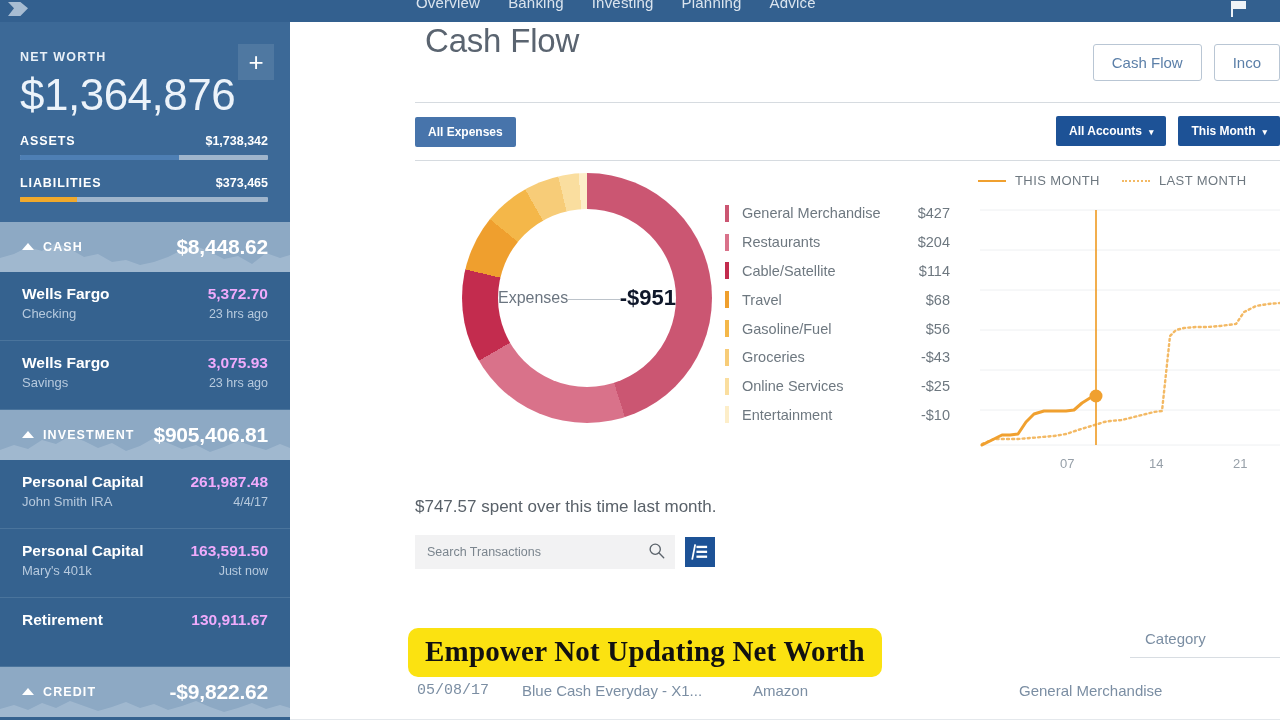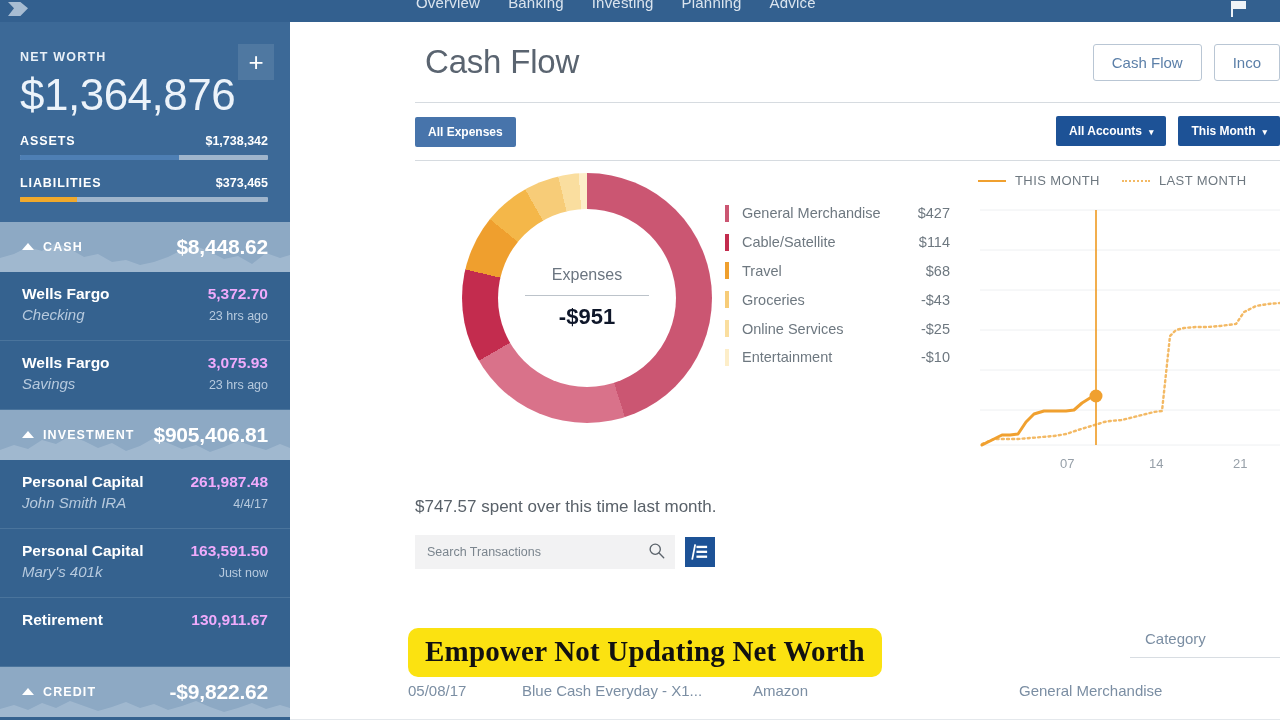--- a/index.html
+++ b/index.html
@@ -103,32 +103,32 @@
   }
 
   
   .acct {
     height: 69px; background: #35628f; border-bottom: 1px solid #4a749c;
     padding: 13px 22px 0 22px; cursor: pointer;
   }
   .acct .arow { display: flex; justify-content: space-between; align-items: baseline; }
   .acct .aname { color: #ffffff; font-size: 15.5px; font-weight: bold; }
   .acct .aamt { color: #f0abfc; font-size: 15.5px; font-weight: bold; }
-  .acct .asub { color: #b7cade; font-size: 15px; font-weight: normal; font-style: italic; }
+  .acct .asub { color: #b7cade; font-size: 13px; font-weight: normal; }
   .acct .atime { color: #b7cade; font-size: 12.5px; }
   .acct .arow2 { display: flex; justify-content: space-between; align-items: baseline; margin-top: 3px; }
 
   
   #main {
     position: absolute; left: 290px; top: 22px; width: 990px; height: 698px;
     background: #fff; overflow: hidden;
   }
   #page-head {
     position: relative; height: 80px; margin: 0 0 0 0; padding: 0 0 0 135px;
-    display: flex; align-items: center;
+    display: flex; 
   }
   #page-title {
     font-size: 33px; color: #5a6470; font-weight: 300; letter-spacing: -.2px;
   }
   #head-btns {
     position: absolute; right: 0px; top: 22px; display: flex; gap: 12px;
   }
   .obtn {
     border: 1px solid #b9c6d4; color: #5b7fa8; background: #fff;
     font-size: 15px; padding: 9px 18px; border-radius: 3px; cursor: pointer;
@@ -149,21 +149,21 @@
   }
   #hr2 { height: 1px; background: #d6dbe0; margin-left: 125px; }
 
   
   #charts { position: relative; height: 330px; }
   #donut-wrap { position: absolute; left: 172px; top: 12px; width: 250px; height: 250px; }
   #donut { width: 250px; height: 250px; border-radius: 50%; }
   #donut-hole {
     position: absolute; left: 36px; top: 36px; width: 178px; height: 178px;
     background: #fff; border-radius: 50%;
-    display: flex; flex-direction: column; align-items: center; justify-content: center;
+    display: flex; flex-direction: row; align-items: center; justify-content: center;
   }
   #donut-label { font-size: 16px; color: #6b7580; font-weight: 300; }
   #donut-rule { width: 124px; height: 1px; background: #bcc3ca; margin: 11px 0 8px; }
   #donut-value { font-size: 22px; color: #0f172a; font-weight: bold; }
 
   #legend { position: absolute; left: 435px; top: 38px; width: 225px; }
   .lrow {
     display: flex; align-items: center; height: 28.8px; font-size: 14.5px;
   }
   .lrow .sw { width: 4px; height: 17px; margin-right: 13px; flex: 0 0 4px; }
@@ -207,21 +207,21 @@
   #txn-head {
     position: absolute; left: 855px; top: 608px; width: 420px;
     display: flex; justify-content: space-between; font-size: 15px; color: #7b8ea3;
   }
   #txn-hr { position: absolute; left: 840px; top: 635px; width: 440px; height: 1px; background: #d8dde2; }
   #txn-row {
     position: absolute; left: 0px; top: 650px; width: 990px; height: 48px;
     border-bottom: 1px solid #e4e8ec;
   }
   #txn-row .cell { position: absolute; font-size: 15px; color: #7b8ea3; top: 10px; }
-  #c-date { left: 118px; }
+  #c-date { left: 127px; font-family: Liberation Mono, monospace; }
   #c-desc { left: 232px; }
   #c-merch { left: 463px; }
   #c-cat { left: 729px; color: #7b8ea3; }
 
   
   #banner {
     position: absolute; left: 408px; top: 628px; z-index: 50;
     background: #fbe211; border-radius: 10px;
     padding: 7px 17px 9px;
     font-family: "Liberation Serif", serif; font-weight: bold;
@@ -391,28 +391,38 @@
       </div>
     </div>
 
     <div id="legend">
         <div class="lrow">
           <div class="sw" style="background: rgb(203, 86, 114);"></div>
           <div class="lname">General Merchandise</div>
           <div class="lval">$427</div>
         </div>
         <div class="lrow">
+          <div class="sw" style="background: rgb(217, 114, 138);"></div>
+          <div class="lname">Restaurants</div>
+          <div class="lval">$204</div>
+        </div>
+        <div class="lrow">
           <div class="sw" style="background: rgb(195, 44, 78);"></div>
           <div class="lname">Cable/Satellite</div>
           <div class="lval">$114</div>
         </div>
         <div class="lrow">
           <div class="sw" style="background: rgb(239, 159, 46);"></div>
           <div class="lname">Travel</div>
           <div class="lval">$68</div>
+        </div>
+        <div class="lrow">
+          <div class="sw" style="background: rgb(244, 183, 73);"></div>
+          <div class="lname">Gasoline/Fuel</div>
+          <div class="lval">$56</div>
         </div>
         <div class="lrow">
           <div class="sw" style="background: rgb(247, 204, 120);"></div>
           <div class="lname">Groceries</div>
           <div class="lval">-$43</div>
         </div>
         <div class="lrow">
           <div class="sw" style="background: rgb(250, 222, 159);"></div>
           <div class="lname">Online Services</div>
           <div class="lval">-$25</div>

